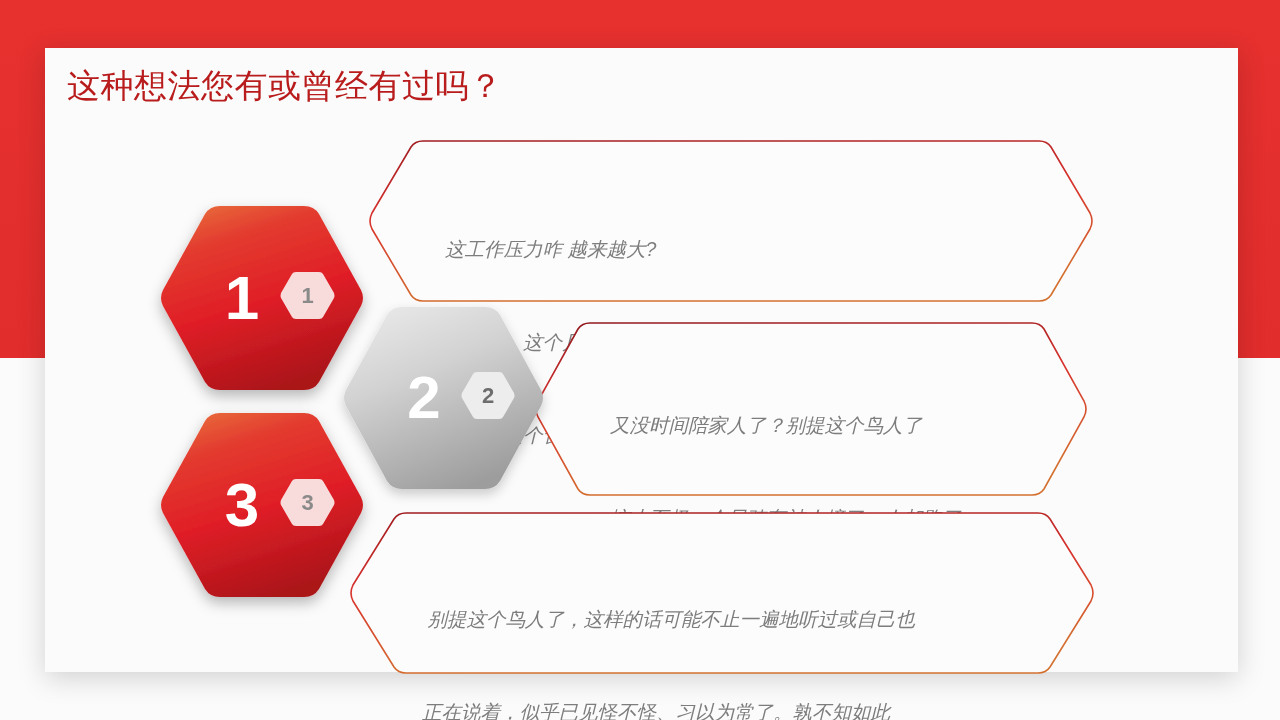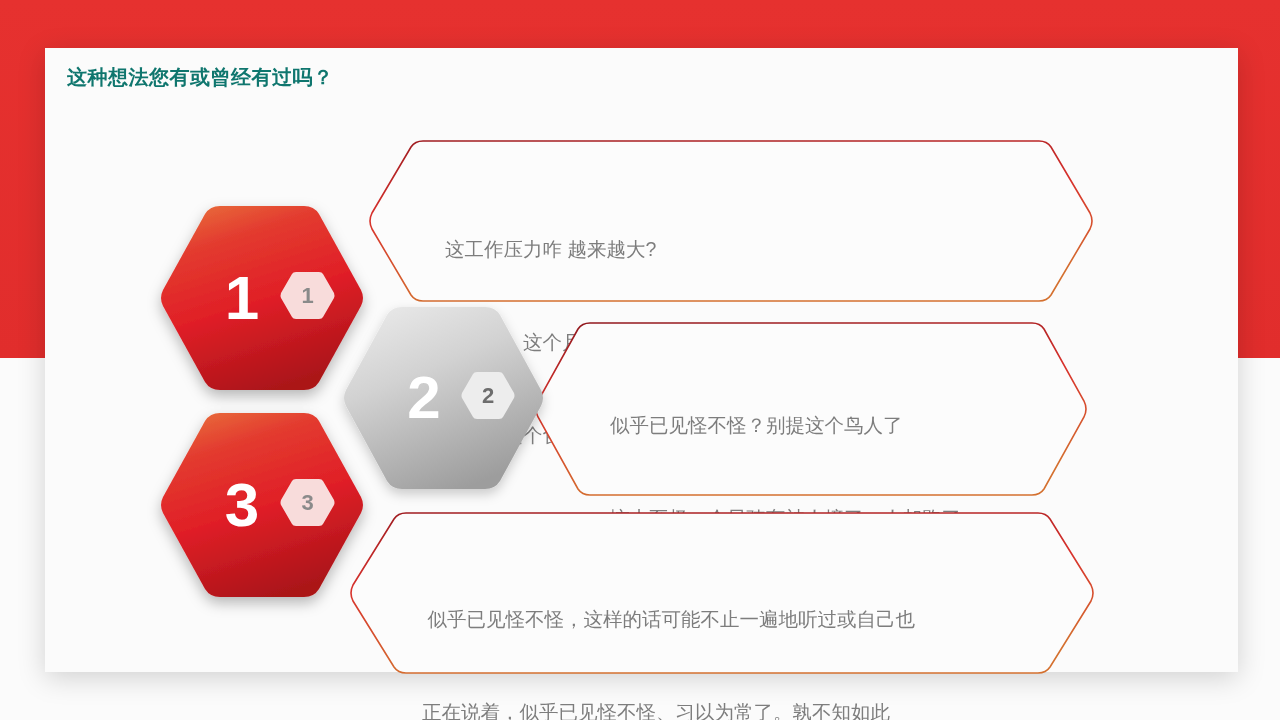--- a/index.html
+++ b/index.html
@@ -21,35 +21,35 @@
     background:linear-gradient(180deg,#e6312f 0%,#e12d2c 100%);
   }
   .white-card{
     position:absolute;left:45px;top:48px;width:1193px;height:624px;
     background:#fbfbfb;
     box-shadow:0 6px 26px rgba(0,0,0,.17);
   }
   
   .title{
     position:absolute;left:22px;top:16px;
-    font-size:20px;color:#0f766e;letter-spacing:.5px;
-    white-space:nowrap;font-weight:700;
+    font-size:33px;color:#b91c1c;letter-spacing:.5px;
+    white-space:nowrap;font-weight:400;
   }
   
   .hexwrap{position:absolute;}
   .hex-svg{position:absolute;left:0;top:0;overflow:visible;}
   .hex-num{
     position:absolute;color:#ffffff;font-weight:700;
     line-height:1;text-align:center;
   }
   .badge-num{
     position:absolute;font-weight:700;line-height:1;text-align:center;
   }
   
-  .banner{position:absolute;}
+  .banner{position:absolute;font-style:italic;}
   .banner svg{position:absolute;left:0;top:0;}
   .banner-text{
     position:absolute;
     color:#7d7d7d;
     font-size:19.5px;
     line-height:31px;
     white-space:pre;
   }
   .banner-text .ln{display:block;}
 </style>
@@ -87,39 +87,39 @@
         <defs>
           <linearGradient id="bg2" x1="0" y1="0" x2="0.25" y2="1">
             <stop offset="0%" stop-color="#8e171d"></stop>
             <stop offset="45%" stop-color="#d8312c"></stop>
             <stop offset="100%" stop-color="#d4702f"></stop>
           </linearGradient>
         </defs>
         <path d="M 58 3 L 500 3 Q 508 3 512 9 L 552 81 Q 556 89 552 97 L 512 169 Q 508 175 500 175 L 58 175 Q 50 175 46 169 L 6 97 Q 2 89 6 81 L 46 9 Q 50 3 58 3 Z" fill="#fcfcfc" stroke="url(#bg2)" stroke-width="1.6"></path>
       </svg>
       <div class="banner-text" style="left:78px;top:28px;">
-        <span class="ln">似乎已见怪不怪？别提这个鸟人了</span>
+        <span class="ln">又没时间陪家人了？别提这个鸟人了</span>
         <span class="ln">恼火至极，今早骑车被人撞了，人却跑了</span>
         <span class="ln"> 唉，又没时间陪家人了，得加班</span>
       </div>
     </div>
 
     <div class="banner" style="left:303px;top:462px;width:750px;height:166px;">
       <svg width="750" height="166" viewBox="0 0 750 166">
         <defs>
           <linearGradient id="bg3" x1="0" y1="0" x2="0.25" y2="1">
             <stop offset="0%" stop-color="#9e1b20"></stop>
             <stop offset="45%" stop-color="#d8312c"></stop>
             <stop offset="100%" stop-color="#d4702f"></stop>
           </linearGradient>
         </defs>
         <path d="M 58 3 L 690 3 Q 698 3 702 9 L 743 75 Q 747 83 743 91 L 702 157 Q 698 163 690 163 L 58 163 Q 50 163 46 157 L 5 91 Q 1 83 5 75 L 46 9 Q 50 3 58 3 Z" fill="#fcfcfc" stroke="url(#bg3)" stroke-width="1.6"></path>
       </svg>
       <div class="banner-text" style="left:74px;top:32px;">
-        <span class="ln"> 似乎已见怪不怪，这样的话可能不止一遍地听过或自己也</span>
+        <span class="ln"> 别提这个鸟人了，这样的话可能不止一遍地听过或自己也</span>
         <span class="ln">正在说着，似乎已见怪不怪、习以为常了。孰不知如此</span>
         
       </div>
     </div>
 
     <div class="hexwrap" style="left:297px;top:257px;width:203px;height:186px;z-index:3;">
       <svg class="hex-svg" width="203" height="186" viewBox="0 0 203 186">
         <defs>
           <linearGradient id="gG" x1="0.15" y1="0" x2="0.6" y2="1">
             <stop offset="0%" stop-color="#e9e9e9"></stop>

